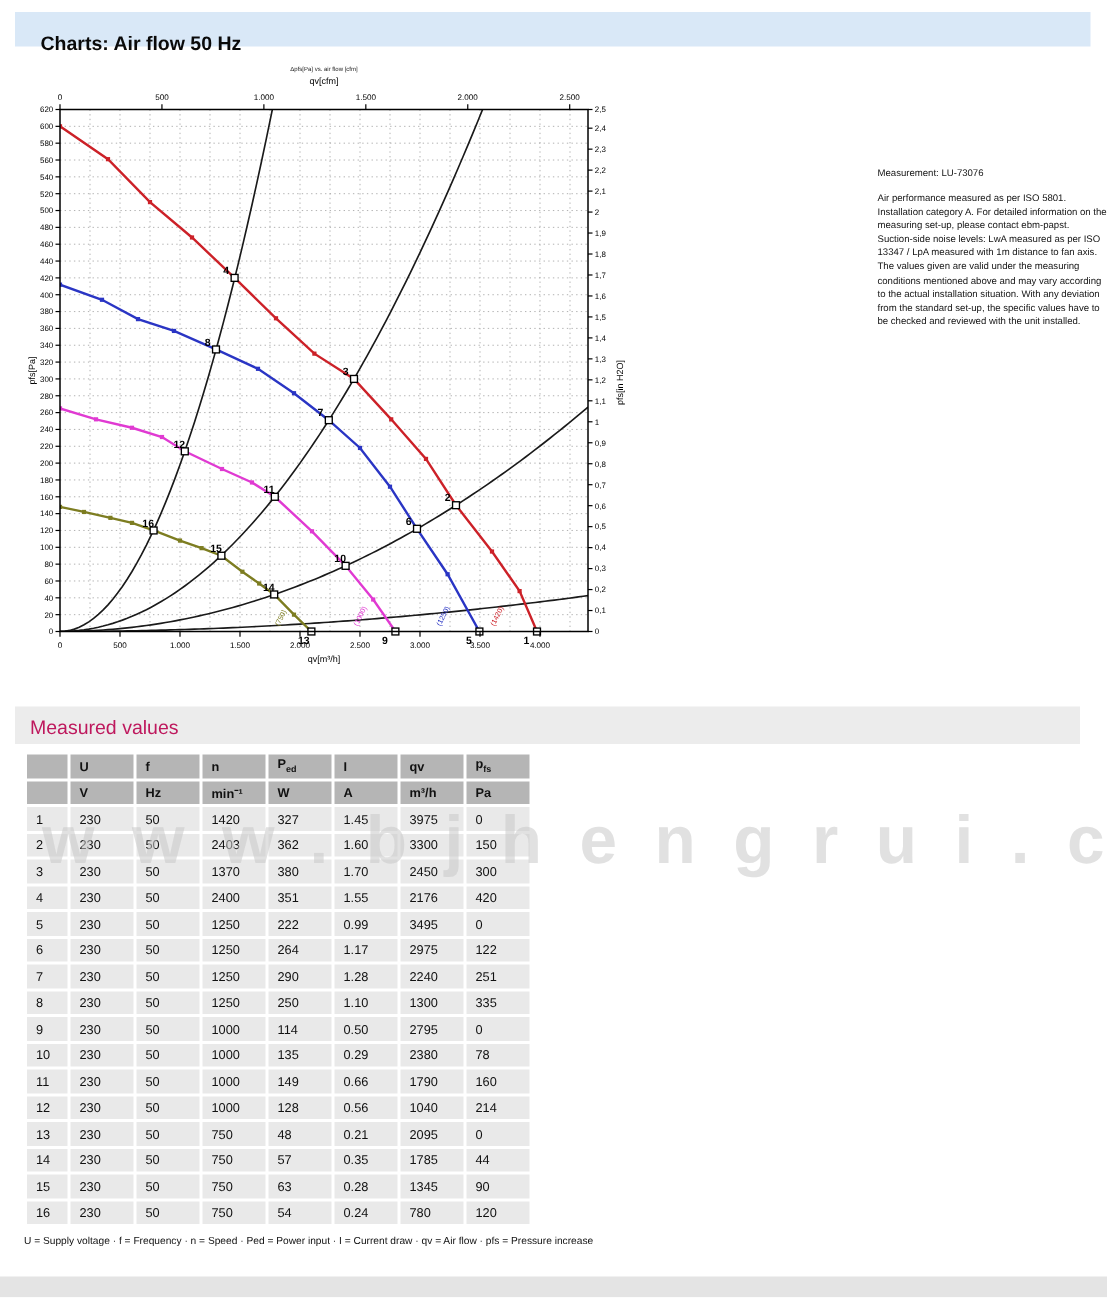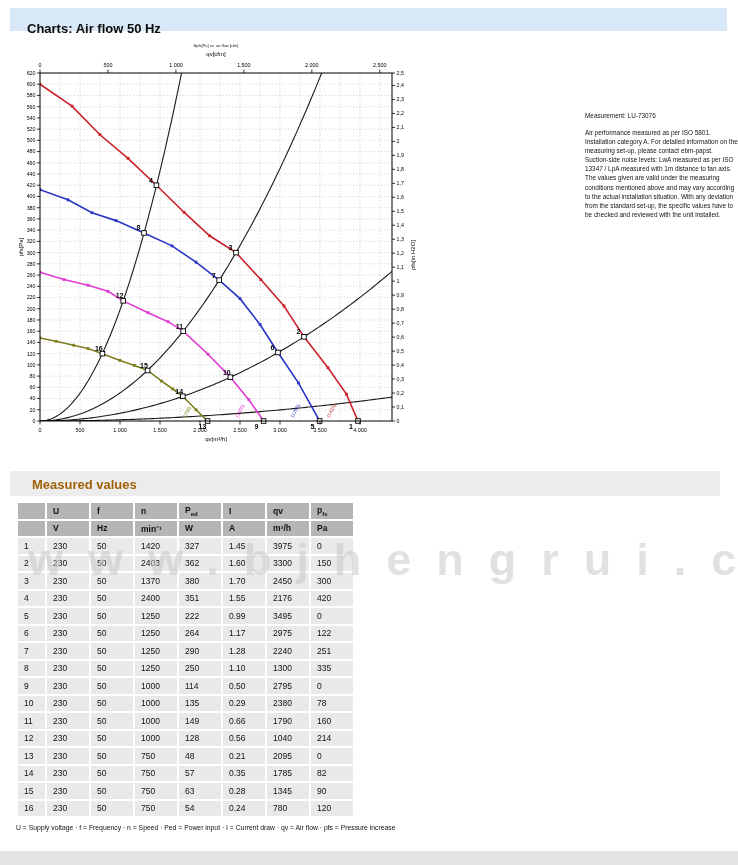--- a/index.html
+++ b/index.html
@@ -10,21 +10,21 @@
   .header-title{position:absolute;left:17px;top:13px;font-size:13px;font-weight:bold;color:#0a0a0a;}
 
   #chart{position:absolute;left:16px;top:40px;width:424px;height:404px;}
   #chart svg{font-family:"Liberation Sans", sans-serif;}
 
   .meas-block{position:absolute;left:585px;top:112px;width:153px;color:#141414;}
   .meas-title{font-size:6.4px;margin:0 0 9px 0;}
   .meas-body{font-size:6.4px;line-height:1.42;}
 
   .section-bar{position:absolute;left:10px;top:471px;width:710px;height:25px;background:#ececec;}
-  .section-title{position:absolute;left:32px;top:477px;font-size:13px;font-weight:bold;color:#a16207;}
+  .section-title{position:absolute;left:20px;top:477px;font-size:13px;font-weight:normal;color:#be185d;}
 
   #mtable{position:absolute;left:16px;top:501px;border-collapse:separate;border-spacing:2px;}
   #mtable td{background:#e9e9e9;font-size:8.5px;color:#111;height:13.5px;padding:1px 2px 1px 6px;vertical-align:middle;white-space:nowrap;}
   #mtable tr.hdr td{background:#b5b5b5;font-weight:bold;}
   #mtable sub{font-size:6px;}
   #mtable .c0{width:19px;}
   #mtable .cn{width:34px;}
 
   .footnote{position:absolute;left:16px;top:824px;font-size:6.8px;color:#111;}
 
@@ -507,21 +507,21 @@
           <td class="cn">0</td>
         </tr>
         <tr>
           <td class="c0">14</td>
           <td class="cn">230</td>
           <td class="cn">50</td>
           <td class="cn">750</td>
           <td class="cn">57</td>
           <td class="cn">0.35</td>
           <td class="cn">1785</td>
-          <td class="cn">82</td>
+          <td class="cn">44</td>
         </tr>
         <tr>
           <td class="c0">15</td>
           <td class="cn">230</td>
           <td class="cn">50</td>
           <td class="cn">750</td>
           <td class="cn">63</td>
           <td class="cn">0.28</td>
           <td class="cn">1345</td>
           <td class="cn">90</td>

